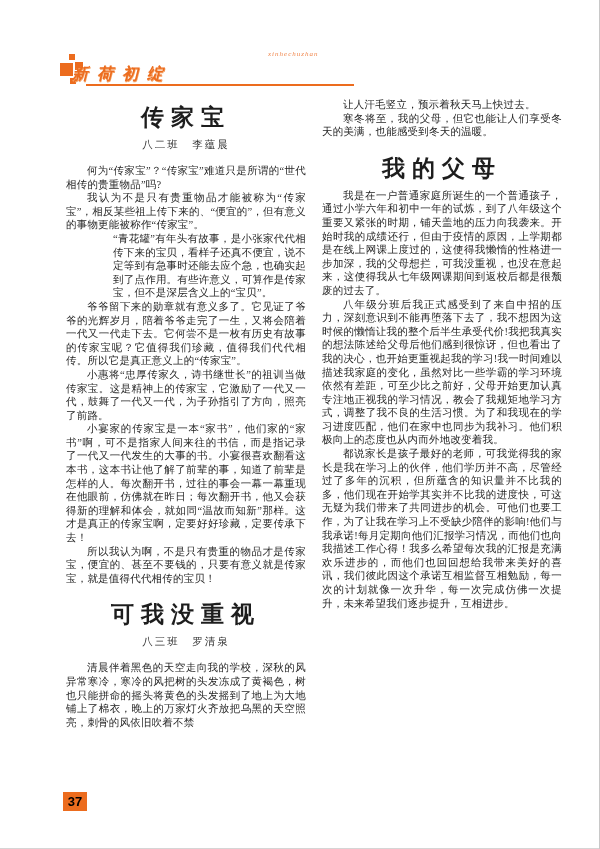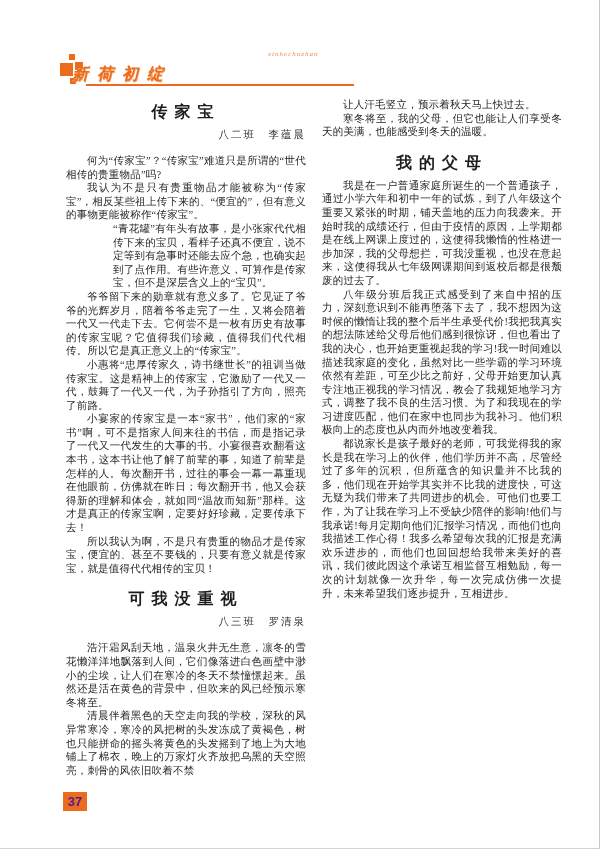--- a/index.html
+++ b/index.html
@@ -24,36 +24,36 @@
   }
   .brand-sub{
     position:absolute;left:208px;top:2px;font-size:7px;color:#f0854a;
     letter-spacing:1px;font-style:italic;
   }
   .brand-rule{position:absolute;left:26px;top:36px;width:268px;height:0;border-top:2px solid #ec6c1e;}
   
   .columns{position:absolute;left:66px;top:98px;width:496px;height:702px;display:flex;gap:16px;}
   .col{width:240px;overflow:hidden;}
   .essay-title{
-    text-align:center;font-size:16px;font-weight:bold;letter-spacing:7px;
+    text-align:center;font-size:23px;font-weight:bold;letter-spacing:7px;
     margin:14px 0 5px 0;color:#1d1d1d;
   }
   .essay-title.first{margin-top:4px;}
   .essay-author{
-    text-align:right;font-size:10.5px;letter-spacing:2px;margin:0 0 12px 0;color:#333;
+    text-align:center;font-size:10.5px;letter-spacing:2px;margin:0 0 12px 0;color:#333;
   }
   .col p{
     font-size:10.5px;line-height:13.6px;text-align:justify;margin:0;
     text-indent:2em;letter-spacing:0.2px;word-break:break-all;
   }
   .col p.no-indent{text-indent:0;margin-left:47px;}
   
   .pagenum{
     position:absolute;left:63px;top:792px;min-width:20px;height:19px;background:#ec6c1e;
-    color:#4c1d95;font-size:13px;font-weight:bold;text-align:center;line-height:19px;
+    color:#000000;font-size:13px;font-weight:bold;text-align:center;line-height:19px;
     font-family:"Liberation Sans","DejaVu Sans",sans-serif;padding:0 2px;
   }
 </style>
 </head>
 <body>
 
 <div class="page">
 
   <div class="masthead">
     <div class="logo-mark">
@@ -75,21 +75,20 @@
       <p>何为“传家宝”？“传家宝”难道只是所谓的“世代相传的贵重物品”吗?</p>
       <p>我认为不是只有贵重物品才能被称为“传家宝”，相反某些祖上传下来的、“便宜的”，但有意义的事物更能被称作“传家宝”。</p>
       <p class="no-indent">“青花罐”有年头有故事，是小张家代代相传下来的宝贝，看样子还真不便宜，说不定等到有急事时还能去应个急，也确实起到了点作用。有些许意义，可算作是传家宝，但不是深层含义上的“宝贝”。</p>
       <p>爷爷留下来的勋章就有意义多了。它见证了爷爷的光辉岁月，陪着爷爷走完了一生，又将会陪着一代又一代走下去。它何尝不是一枚有历史有故事的传家宝呢？它值得我们珍藏，值得我们代代相传。所以它是真正意义上的“传家宝”。</p>
       <p>小惠将“忠厚传家久，诗书继世长”的祖训当做传家宝。这是精神上的传家宝，它激励了一代又一代，鼓舞了一代又一代，为子孙指引了方向，照亮了前路。</p>
       <p>小宴家的传家宝是一本“家书”，他们家的“家书”啊，可不是指家人间来往的书信，而是指记录了一代又一代发生的大事的书。小宴很喜欢翻看这本书，这本书让他了解了前辈的事，知道了前辈是怎样的人。每次翻开书，过往的事会一幕一幕重现在他眼前，仿佛就在昨日；每次翻开书，他又会获得新的理解和体会，就如同“温故而知新”那样。这才是真正的传家宝啊，定要好好珍藏，定要传承下去！</p>
       <p>所以我认为啊，不是只有贵重的物品才是传家宝，便宜的、甚至不要钱的，只要有意义就是传家宝，就是值得代代相传的宝贝！</p>
 
       <div class="essay-title">可我没重视</div>
       <div class="essay-author">八三班　罗清泉</div>
-      <p>浩汗霜风刮天地，温泉火井无生意，凛冬的雪花懒洋洋地飘落到人间，它们像落进白色画壁中渺小的尘埃，让人们在寒冷的冬天不禁憧憬起来。虽然还是活在黄色的背景中，但吹来的风已经预示寒冬将至。</p>
       <p>清晨伴着黑色的天空走向我的学校，深秋的风异常寒冷，寒冷的风把树的头发冻成了黄褐色，树也只能拼命的摇头将黄色的头发摇到了地上为大地铺上了棉衣，晚上的万家灯火齐放把乌黑的天空照亮，刺骨的风依旧吹着不禁</p>
     </div>
 
     <div class="col">
       <p>让人汗毛竖立，预示着秋天马上快过去。</p>
       <p>寒冬将至，我的父母，但它也能让人们享受冬天的美满，也能感受到冬天的温暖。</p>
 
       <div class="essay-title">我的父母</div>
       <p>我是在一户普通家庭所诞生的一个普通孩子，通过小学六年和初中一年的试炼，到了八年级这个重要又紧张的时期，铺天盖地的压力向我袭来。开始时我的成绩还行，但由于疫情的原因，上学期都是在线上网课上度过的，这使得我懒惰的性格进一步加深，我的父母想拦，可我没重视，也没在意起来，这使得我从七年级网课期间到返校后都是很颓废的过去了。</p>
       <p>八年级分班后我正式感受到了来自中招的压力，深刻意识到不能再堕落下去了，我不想因为这时候的懒惰让我的整个后半生承受代价!我把我真实的想法陈述给父母后他们感到很惊讶，但也看出了我的决心，也开始更重视起我的学习!我一时间难以描述我家庭的变化，虽然对比一些学霸的学习环境依然有差距，可至少比之前好，父母开始更加认真专注地正视我的学习情况，教会了我规矩地学习方式，调整了我不良的生活习惯。为了和我现在的学习进度匹配，他们在家中也同步为我补习。他们积极向上的态度也从内而外地改变着我。</p>

